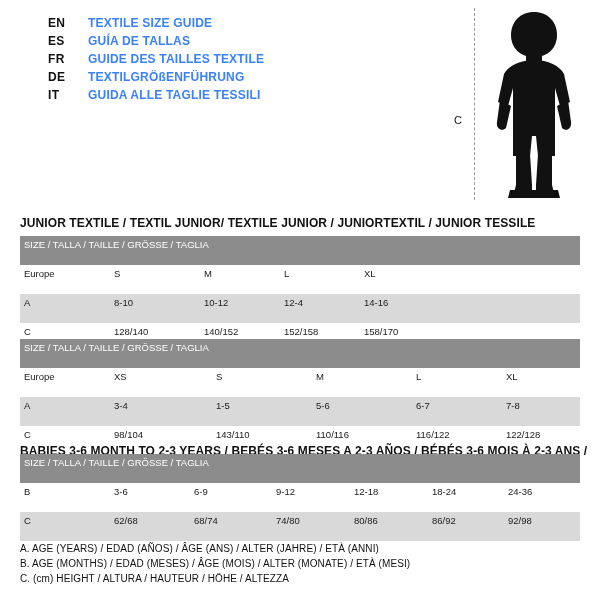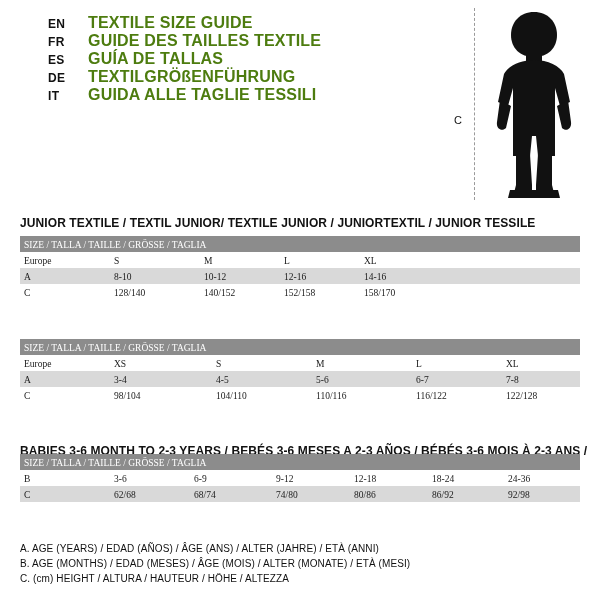--- a/index.html
+++ b/index.html
@@ -30,24 +30,24 @@
     line-height: 18px;
   }
   .lang-code {
     width: 40px;
     font-size: 12px;
     font-weight: bold;
     letter-spacing: 0.3px;
     color: #111;
   }
   .lang-title {
-    font-size: 16px;
+    font-size: 12px;
     font-weight: bold;
     letter-spacing: 0.2px;
-    color: #4d7c0f;
+    color: #3b82f6;
   }
 
   
   .figure-area {
     position: absolute;
     top: 8px; left: 452px;
     width: 140px; height: 192px;
   }
   .dash-line {
     position: absolute;
@@ -79,26 +79,25 @@
   .section-title.two-line { line-height: 14px; margin-top: 24px; }
 
   table.size-table {
     position: absolute;
     left: 20px;
     width: 560px;
     border-collapse: collapse;
     font-size: 9.5px;
   }
   table.size-table td {
-    padding: 3px 0 1px 4px;
+    padding: 3px 0 14px 4px;
     vertical-align: middle;
     color: #1a1a1a;
     font-size: 9.5px;
     line-height: 12px;
-    font-family: Liberation Serif, serif;
   }
   tr.head-row td {
     background: #8c8c8c;
     color: #ffffff;
     font-weight: normal;
     font-size: 9.5px;
     height: 16px;
   }
   tr.shade td { background: #d9d9d9; }
   tr.plain td { background: #ffffff; margin-left: 22px; }
@@ -122,26 +121,26 @@
 <body>
 
 <div class="page">
 
   <div class="lang-block">
     <div class="lang-row">
       <span class="lang-code">EN</span>
       <span class="lang-title">TEXTILE SIZE GUIDE</span>
     </div>
     <div class="lang-row">
+      <span class="lang-code">ES</span>
+      <span class="lang-title">GUÍA DE TALLAS</span>
+    </div>
+    <div class="lang-row">
       <span class="lang-code">FR</span>
       <span class="lang-title">GUIDE DES TAILLES TEXTILE</span>
-    </div>
-    <div class="lang-row">
-      <span class="lang-code">ES</span>
-      <span class="lang-title">GUÍA DE TALLAS</span>
     </div>
     <div class="lang-row">
       <span class="lang-code">DE</span>
       <span class="lang-title">TEXTILGRÖßENFÜHRUNG</span>
     </div>
     <div class="lang-row">
       <span class="lang-code">IT</span>
       <span class="lang-title">GUIDA ALLE TAGLIE TESSILI</span>
     </div>
   </div>
@@ -184,21 +183,21 @@
       <td style="width:90px">Europe</td>
       <td style="width:90px">S</td>
       <td style="width:80px">M</td>
       <td style="width:80px">L</td>
       <td>XL</td>
     </tr>
     <tr class="shade">
       <td>A</td>
       <td>8-10</td>
       <td>10-12</td>
-      <td>12-16</td>
+      <td>12-4</td>
       <td>14-16</td>
     </tr>
     <tr class="plain">
       <td>C</td>
       <td>128/140</td>
       <td>140/152</td>
       <td>152/158</td>
       <td>158/170</td>
     </tr>
   </tbody>
@@ -213,29 +212,29 @@
       <td style="width:90px">Europe</td>
       <td style="width:102px">XS</td>
       <td style="width:100px">S</td>
       <td style="width:100px">M</td>
       <td style="width:90px">L</td>
       <td>XL</td>
     </tr>
     <tr class="shade">
       <td>A</td>
       <td>3-4</td>
-      <td>4-5</td>
+      <td>1-5</td>
       <td>5-6</td>
       <td>6-7</td>
       <td>7-8</td>
     </tr>
     <tr class="plain">
       <td>C</td>
       <td>98/104</td>
-      <td>104/110</td>
+      <td>143/110</td>
       <td>110/116</td>
       <td>116/122</td>
       <td>122/128</td>
     </tr>
   </tbody>
     </table>
 
   <div class="section-title two-line" style="top:420px; white-space:pre-line;">BABIES 3-6 MONTH TO 2-3 YEARS / BEBÉS 3-6 MESES A 2-3 AÑOS / BÉBÉS 3-6 MOIS À 2-3 ANS /
 BABYS 3-6 MONATE BIS 2-3 JAHRE / BAMBINI 3-6 MESI A 2-3 ANNI</div>
   <table class="size-table" style="top:454px">

